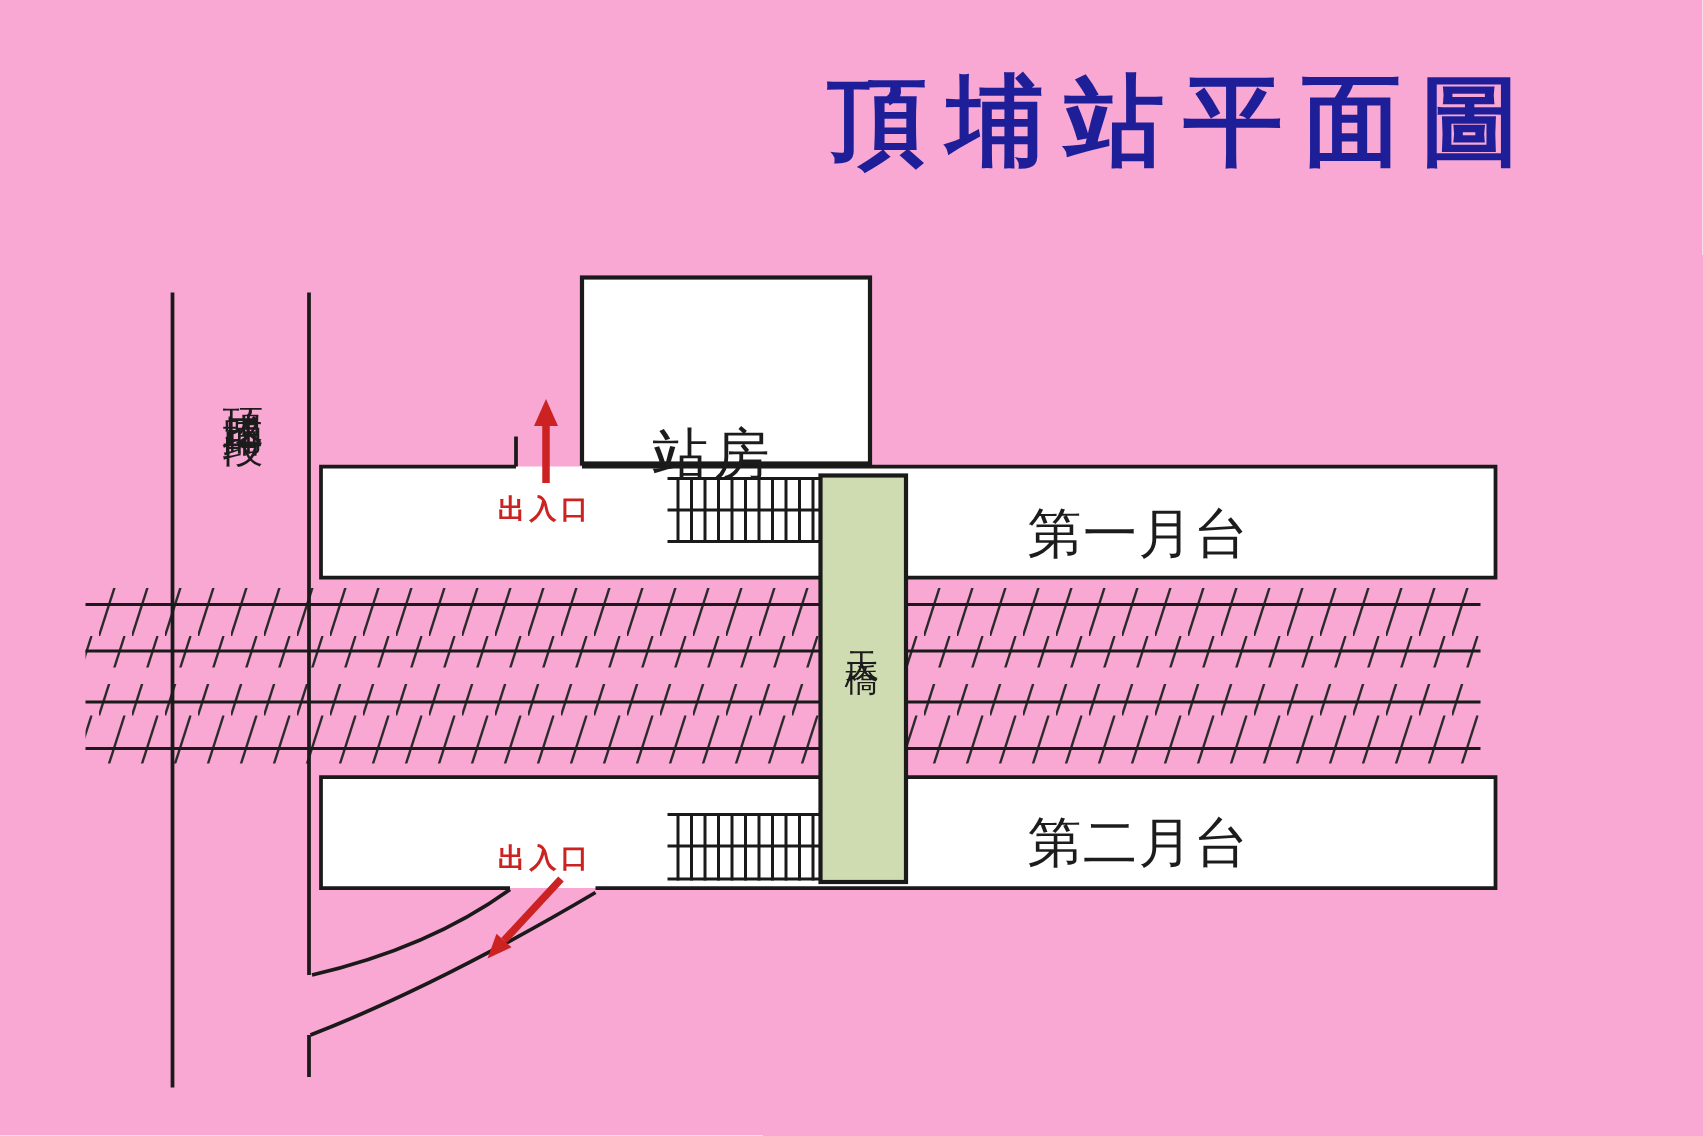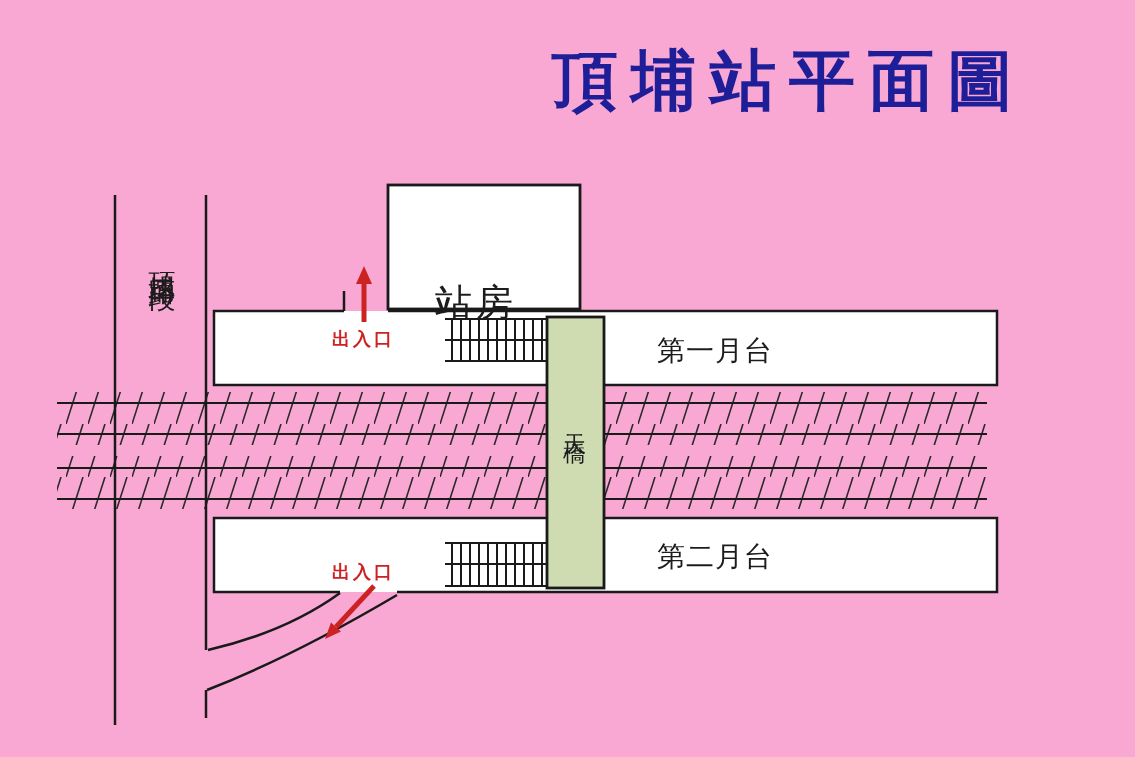--- a/index.html
+++ b/index.html
@@ -17,21 +17,21 @@
     left: 552px; top: 36px;
     font-size: 66px; font-weight: 700; letter-spacing: 13px;
     color: #1e1e99;
   }
   .road-name {
     left: 144px; top: 251px;
     writing-mode: vertical-rl; text-orientation: upright;
     font-size: 27px; letter-spacing: 3px;
   }
   .station-house-label { left: 435px; top: 230px; font-size: 37px; letter-spacing: 4px; margin-top: 48px; }
-  .platform-label { font-size: 28px; letter-spacing: 1px; }
+  .platform-label { font-size: 36px; letter-spacing: 1px; margin-left: 28px; }
   .platform1-label { left: 657px; top: 332px; }
   .platform2-label { left: 657px; top: 538px; text-align: right; }
   .bridge-label {
     left: 560px; top: 416px;
     writing-mode: vertical-rl; text-orientation: upright;
     font-size: 23px; letter-spacing: 7px;
   }
   .entrance-label {
     color: #cc2222; font-weight: 700;
     font-size: 18px; letter-spacing: 3px;

